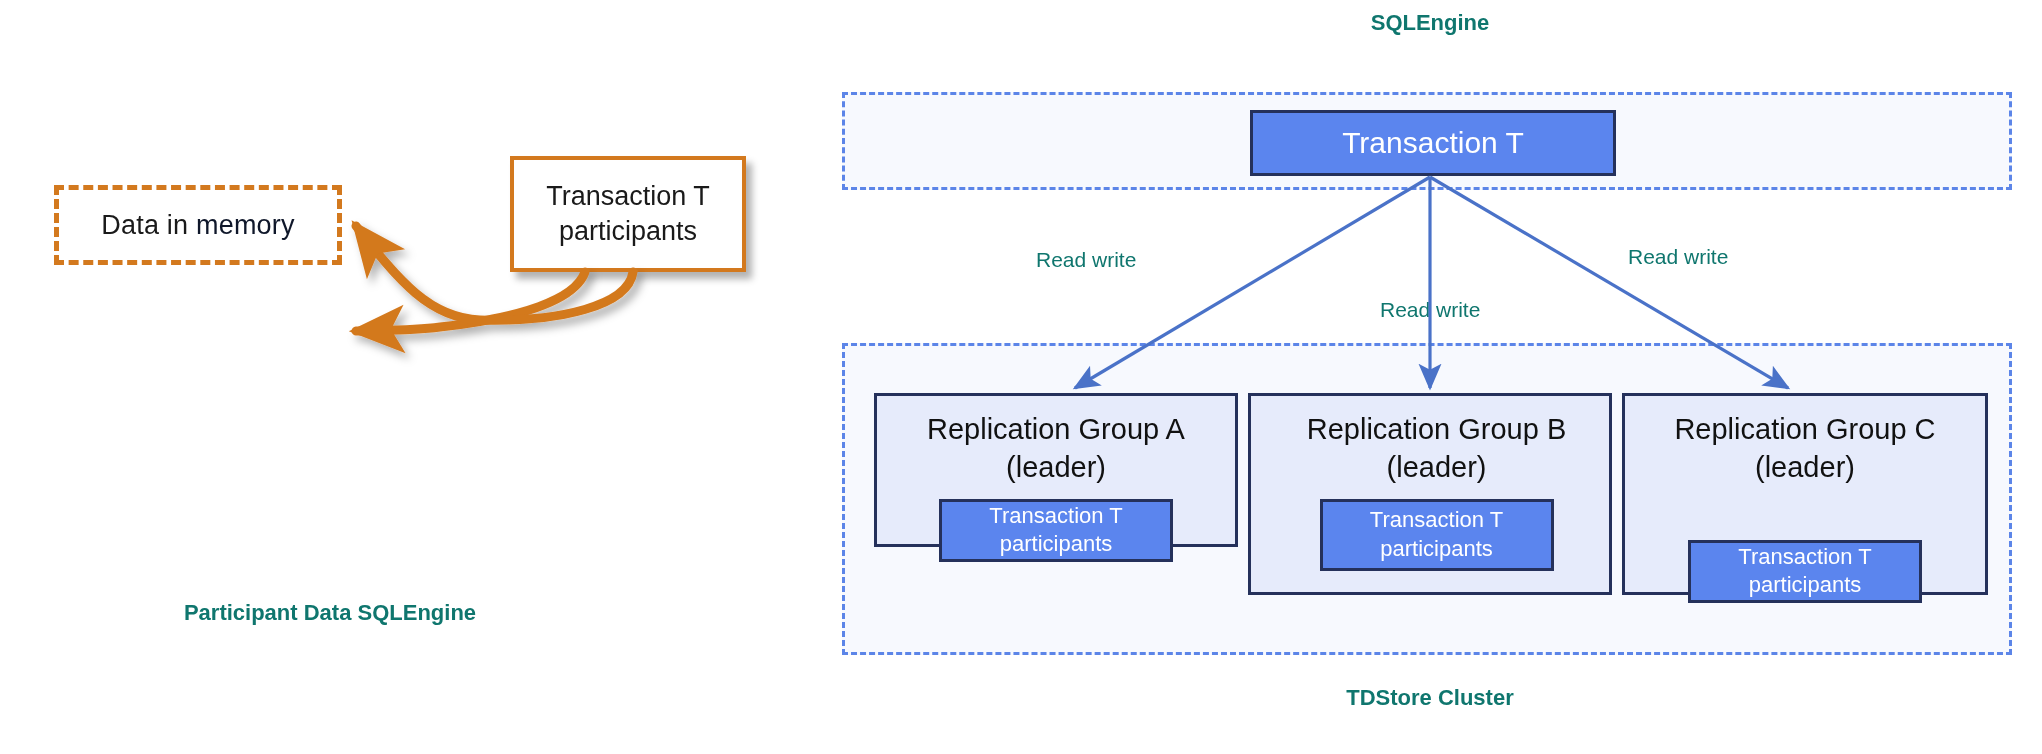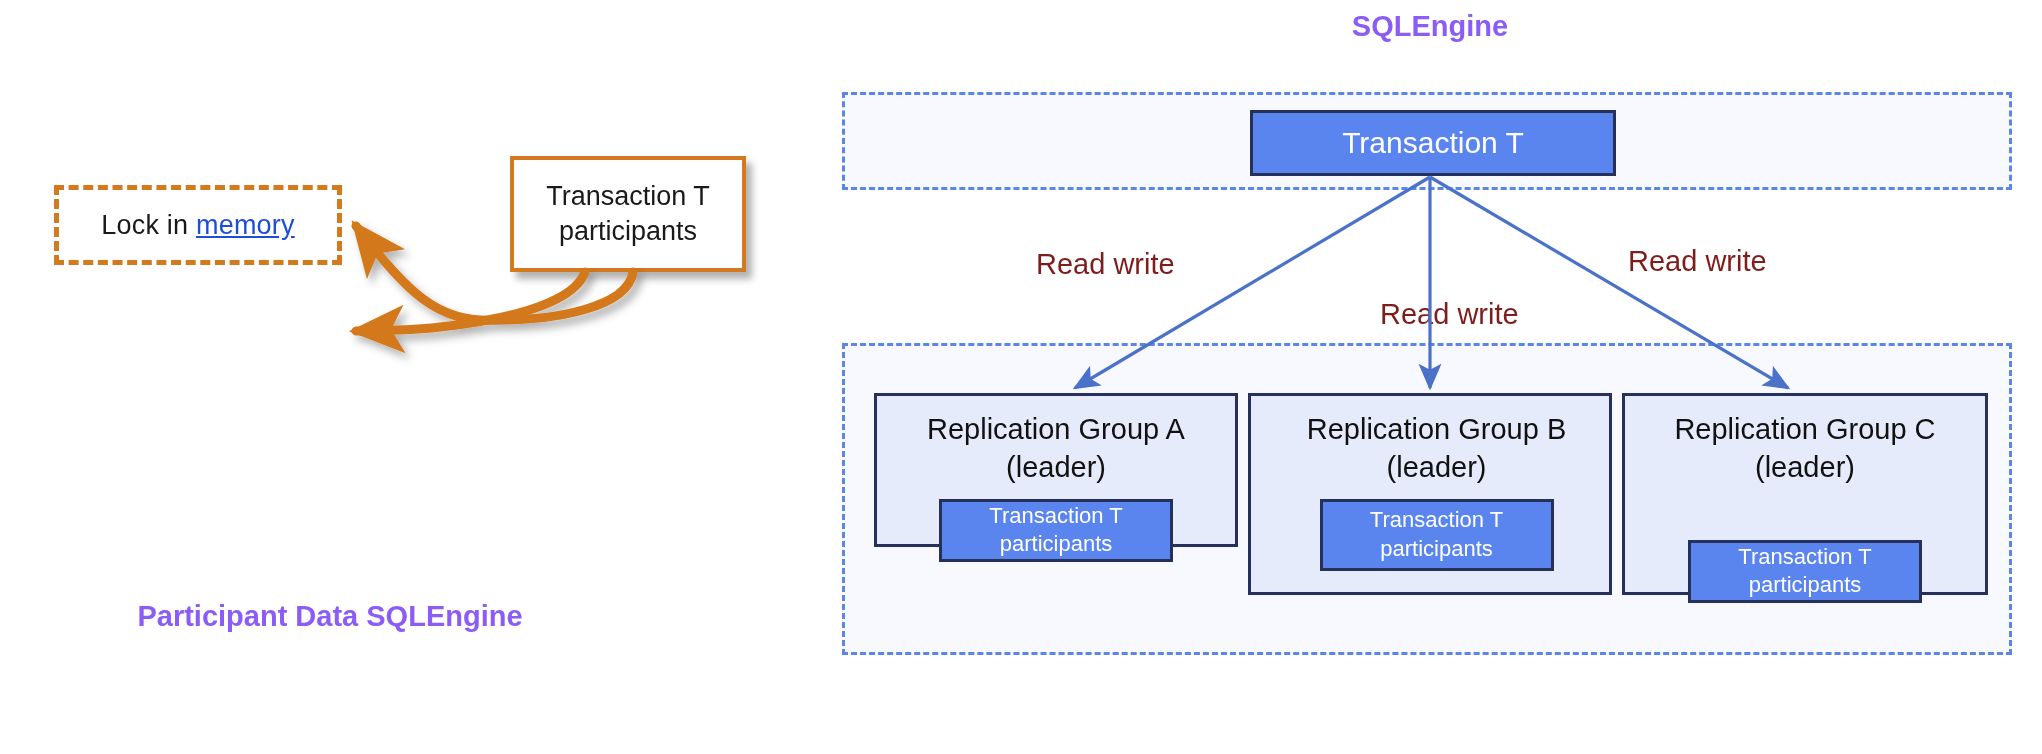--- a/index.html
+++ b/index.html
@@ -30,42 +30,42 @@
     display: flex;
     align-items: center;
     justify-content: center;
   }
   .dashed-orange .txt {
     font-size: 27px;
     color: #1a1a1a;
     white-space: nowrap;
     letter-spacing: .2px;
   }
-  .dashed-orange .txt .hl { color: #1d4ed8; text-decoration: underline; }
+  .dashed-orange .txt .hl { color: #0f172a; }
 
   .orange-box {
     border: 4px solid #D3791E;
     background: #ffffff;
     display: flex;
     align-items: center;
     justify-content: center;
     box-shadow: 6px 7px 7px rgba(0,0,0,.30);
   }
   .orange-box .txt {
     font-size: 27px;
     line-height: 1.28;
     color: #1a1a1a;
     text-align: center;
     white-space: pre-line;
   }
 
   .section-title {
-    font-size: 29px;
+    font-size: 22px;
     font-weight: bold;
-    color: #8b5cf6;
+    color: #0f766e;
     white-space: nowrap;
     text-align: center;
   }
 
   
   .dashed-blue {
     border: 3px dashed #5C85E8;
     background: #F7F9FE;
   }
 
@@ -108,41 +108,41 @@
   .rg-inner .txt {
     color: #ffffff;
     font-size: 22px;
     line-height: 1.3;
     text-align: center;
     white-space: pre-line;
   }
 
   .edge-label {
     position: absolute;
-    font-size: 29px;
-    color: #7f1d1d;
+    font-size: 21px;
+    color: #0f766e;
     white-space: nowrap;
   }
 
   svg.overlay {
     position: absolute;
     left: 0;
     top: 0;
     width: 2042px;
     height: 754px;
     pointer-events: none;
   }
 </style>
 </head>
 <body>
 
 <div id="canvas">
 
   <div class="abs dashed-orange" style="left:54px; top:185px; width:288px; height:80px;">
-    <span class="txt"><span>Lock in </span><span class="hl">memory</span></span>
+    <span class="txt"><span>Data in </span><span class="hl">memory</span></span>
   </div>
 
 
   <div class="abs orange-box" style="left:510px; top:156px; width:236px; height:116px;">
     <span class="txt">Transaction T
 participants</span>
   </div>
 
   <div class="abs section-title" style="left:60px; top:600px; width:540px;">
     <span>Participant Data SQLEngine</span>
@@ -180,20 +180,23 @@
 
   <div class="abs rg-box" style="left:1622px; top:393px; width:366px; height:202px;gap:41px;">
     <div class="rg-title">Replication Group C
 (leader)</div>
     <div class="rg-inner" style="width:228px; height:66px;">
       <span class="txt">Transaction T
 participants</span>
     </div>
   </div>
 
+  <div class="abs section-title" style="left:1180px; top:685px; width:500px;">
+    <span>TDStore Cluster</span>
+  </div>
 
   <div class="edge-label" style="left:1036px; top:248px;">
     <span>Read write</span>
   </div>
   <div class="edge-label" style="left:1380px; top:298px;">
     <span>Read write</span>
   </div>
   <div class="edge-label" style="left:1628px; top:245px;">
     <span>Read write</span>
   </div>

